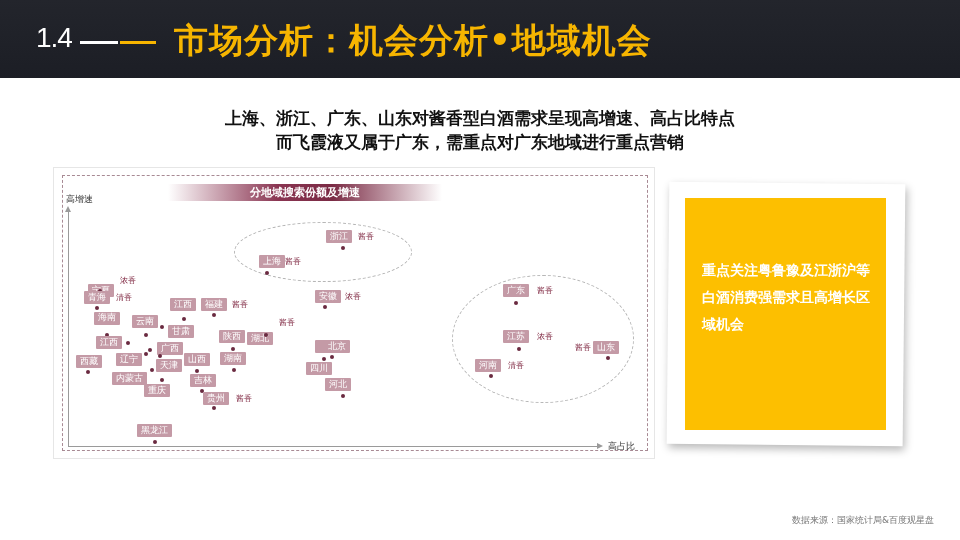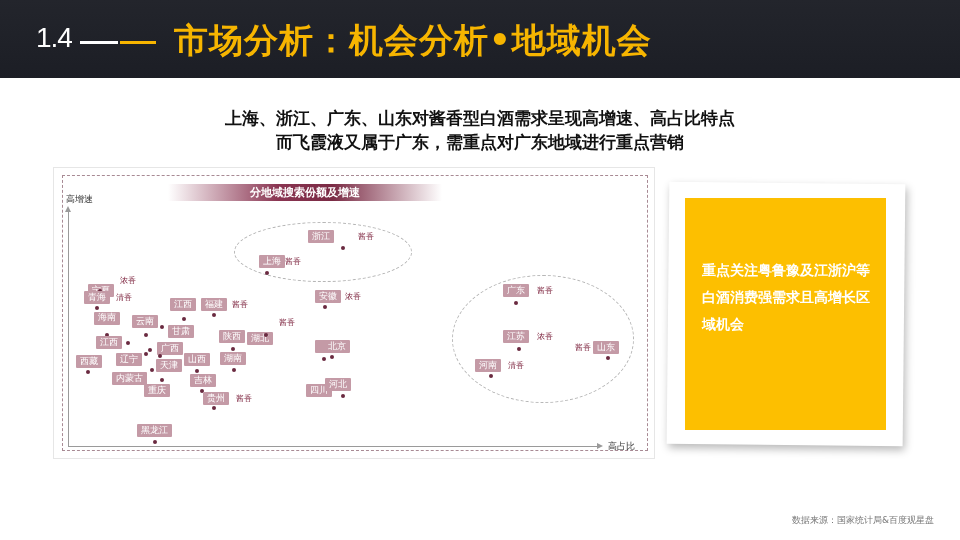--- a/index.html
+++ b/index.html
@@ -50,21 +50,21 @@
 <div class="x-label">高占比</div>
 <div class="y-axis"></div>
 <div class="y-arrow"></div>
 <div class="x-axis"></div>
 <div class="x-arrow"></div>
 
 <div class="ellipse" style="left:234px;top:222px;width:178px;height:60px;"></div>
 <div class="ellipse" style="left:452px;top:275px;width:182px;height:128px;"></div>
 
 <div>
-  <span class="tag" style="left:308px;top:230px;">浙江</span>
+  <span class="tag" style="left:326px;top:230px;">浙江</span>
   <span class="aroma" style="left:358px;top:230px;">酱香</span>
   <span class="dot" style="left:341px;top:246px;"></span>
 </div>
 <div>
   <span class="tag" style="left:259px;top:255px;">上海</span>
   <span class="aroma" style="left:285px;top:255px;">酱香</span>
   <span class="dot" style="left:265px;top:271px;"></span>
 </div>
 <div>
   <span class="tag" style="left:88px;top:284px;">宁夏</span>
@@ -154,21 +154,21 @@
 <div>
   <span class="tag" style="left:203px;top:392px;">贵州</span>
   <span class="aroma" style="left:236px;top:392px;">酱香</span>
   <span class="dot" style="left:212px;top:406px;"></span>
 </div>
 <div>
   <span class="tag" style="left:315px;top:340px;padding-left:13px;">北京</span>
   <span class="dot" style="left:330px;top:355px;"></span>
 </div>
 <div>
-  <span class="tag" style="left:306px;top:362px;margin-top:22px;">四川</span>
+  <span class="tag" style="left:306px;top:362px;">四川</span>
   <span class="dot" style="left:322px;top:357px;"></span>
 </div>
 <div>
   <span class="tag" style="left:325px;top:378px;">河北</span>
   <span class="dot" style="left:341px;top:394px;"></span>
 </div>
 <div>
   <span class="tag" style="left:137px;top:424px;">黑龙江</span>
   <span class="dot" style="left:153px;top:440px;"></span>
 </div>

